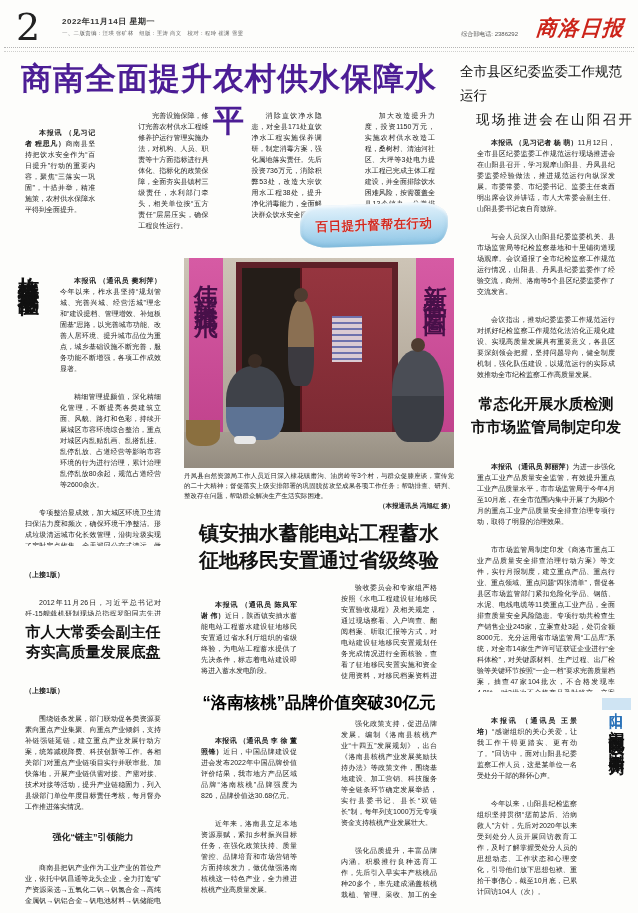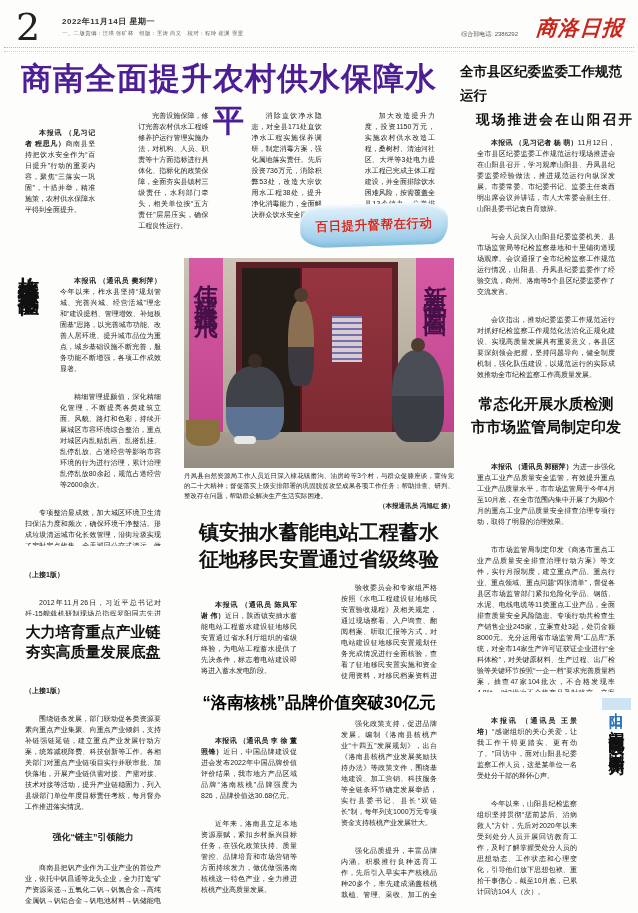--- a/index.html
+++ b/index.html
@@ -64,27 +64,27 @@
   .fig-stand{left:104px;top:42px;width:26px;height:86px;background:linear-gradient(180deg,#8a6f52 55%,#3c3a40 55%);}
   .fig-crouch1{left:42px;top:108px;width:58px;height:74px;background:linear-gradient(180deg,#3f4249 55%,#5d7394 55%);}
   .fig-crouch1 .head{background:#3a2c24;}
   .fig-sit{left:208px;top:92px;width:52px;height:92px;background:linear-gradient(180deg,#4a4d55 50%,#3a3d44 50%);}
   .shoe{position:absolute;bottom:-4px;left:8px;width:22px;height:8px;border-radius:4px;background:#e8e8e8;}
   .basket{position:absolute;left:2px;bottom:22px;width:34px;height:26px;border-radius:0 0 40% 40%;background:#8a6f3f;}
   .caption{position:absolute;left:184px;top:471px;width:270px;height:44px;font-size:6.5px;line-height:10px;
         text-align:justify;color:#222;overflow:hidden;}
   .caption .credit{display:block;text-align:right;font-weight:bold;}
   .zhenan-hl{position:absolute;left:184px;top:520px;width:270px;text-align:center;font-size:20px;
-        line-height:27px;font-weight:bold;color:#111;font-family:Liberation Mono, monospace;}
+        line-height:27px;font-weight:bold;color:#111;}
   .zhenan-body{position:absolute;left:184px;top:582px;width:270px;height:102px;column-count:2;column-gap:10px;overflow:hidden;}
   .luonan-hl{position:absolute;left:184px;top:692px;width:270px;text-align:center;font-size:16.5px;
         font-weight:bold;color:#000000;}
   .luonan-body{position:absolute;left:184px;top:718px;width:270px;height:190px;column-count:2;column-gap:10px;overflow:hidden;}
   
-  .jiwei-hl{position:absolute;left:460px;top:60px;width:172px;font-size:13.5px;font-weight:bold;
+  .jiwei-hl{position:absolute;left:460px;top:60px;width:172px;font-size:13.5px;font-weight:normal;
         line-height:24px;color:#111;}
   .jiwei-hl .l2{display:block;text-align:justify;text-align-last:justify;margin-left:16px;}
   .jiwei-body{position:absolute;left:460px;top:120px;width:172px;height:264px;overflow:hidden;}
   .scjg-hl{position:absolute;left:460px;top:392px;width:172px;text-align:center;font-size:15px;
         line-height:23px;font-weight:bold;color:#111;}
   .scjg-body{position:absolute;left:460px;top:444px;width:172px;height:248px;overflow:hidden;}
   .shanyang{position:absolute;left:460px;top:698px;width:172px;height:210px;display:flex;gap:6px;overflow:hidden;}
   .sy-text{flex:1;overflow:hidden;}
   .sy-rail{width:32px;display:flex;flex-direction:column;align-items:center;}
   .sy-place{background:#cfe4f3;color:#2a72b8;font-weight:bold;font-size:14px;line-height:17px;
@@ -128,21 +128,21 @@
     <p>专项整治显成效，加大城区环境卫生清扫保洁力度和频次，确保环境干净整洁。形成垃圾清运城市化长效管理，沿街垃圾实现了定时定点收集，全天巡回公交式清运，做到生活垃圾“不落地”“不过夜”，垃圾日产日清，进一步巩固了全国文明城市、国家卫生县城创建成果。协调移动、电信运营商在城区发送机动车停放提示短信270余万条，规劝使用110平台劝导17239台次，拖移小轿车、摩托车共计1023台次。</p>
     <p>建改并举扮新颜，推进棚改居民回迁安置、新建城区停车场，联合住建、城管等多个部门新建了12处停车场、484个停车位。实施了棚改小区、石油西苑子等小区基础设施提升工程，建设廉租房10栋，硬化小区道路4.7公里，建设污水管网5公里，安装路灯199盏，改造人行道1400平方米，拓宽城市公共空间，提升县城颜值，改善居民生活环境。</p>
   </div>
 
   <div class="luoyang small">
     <p class="jump">（上接1版）</p>
     <p>2012年11月26日，习近平总书记对歼-15舰载机研制现场总指挥罗阳同志先进事迹作出重要批示。近日，沈飞公司第一批“罗阳青年突击队”队员代表给习近平总书记写信，汇报十年来在科研生产一线学习践行罗阳精神的收获，表达矢志报国强军的决心。</p>
   </div>
 
   <div class="dali-hl">
-    <span>大力培育重点产业链</span><br>
+    <span>市人大常委会副主任</span><br>
     <span>夯实高质量发展底盘</span>
   </div>
   <div class="dali-body small">
     <p class="jump">（上接1版）</p>
     <p>围绕链条发展，部门联动促各类资源要素向重点产业集聚、向重点产业倾斜，支持补链强链延链，建立重点产业发展行动方案，统筹减税降费、科技创新等工作。各相关部门对重点产业链项目实行并联审批、加快落地，开展产业链供需对接、产需对接、技术对接等活动，提升产业链稳固力，列入县级部门单位年度目标责任考核，每月督办工作推进落实情况。</p>
     <p class="subhead">强化“链主”引领能力</p>
     <p>商南县把钒产业作为工业产业的首位产业，依托中钒昌通等龙头企业，全力打造“矿产资源采选→五氧化二钒→钒氮合金→高纯金属钒→钒铝合金→钒电池材料→钒储能电池”产业链条，推进高端钒材料开发及含钒尾渣梯级利用、未来新能源新材料产业园等项目建设，深度开发钒氮合金、钒铝合金、高纯钒、钒电池等产品，推动钒产业向高附加值的全产业链发展。截至目前，全县钒产业链上规企业12家，已建成钒矿企业9家，正在筹建企业3家，主要产品为五氧化二钒和钒氮合金，初步形成了钒矿采选冶炼、五氧化二钒、钒氮合金等产品开发的钒产业链。</p>
     <p>明亮宽敞的生产车间，封闭严谨的研发中心……位于商南县工业集中区的商洛虎之翼科技有限公司依托强光手电等技术优势，瞄准产业链企业建链，打造全国闻名的强光手电筒产品制造基地。“下一步，我们计划建立竞争实验室，进一步增强创新能力，同时引进更多上下游企业进园区，更好地发展高新技术产业。”该公司负责人说。</p>
 
   </div>

